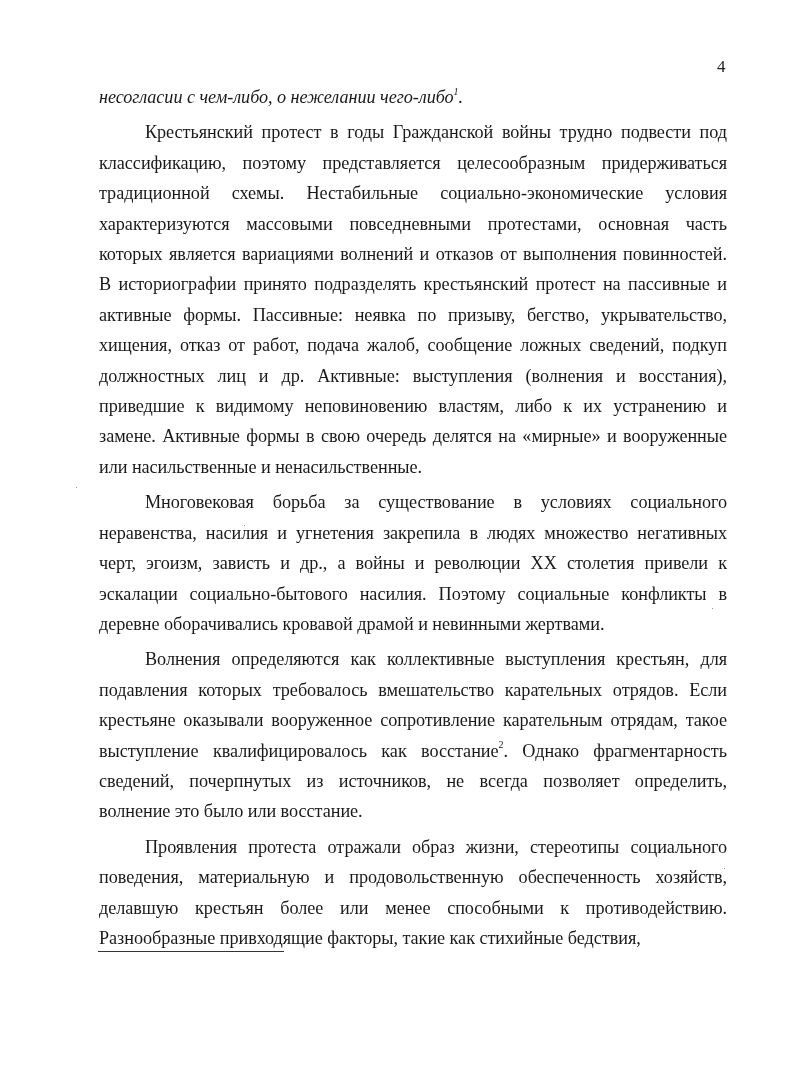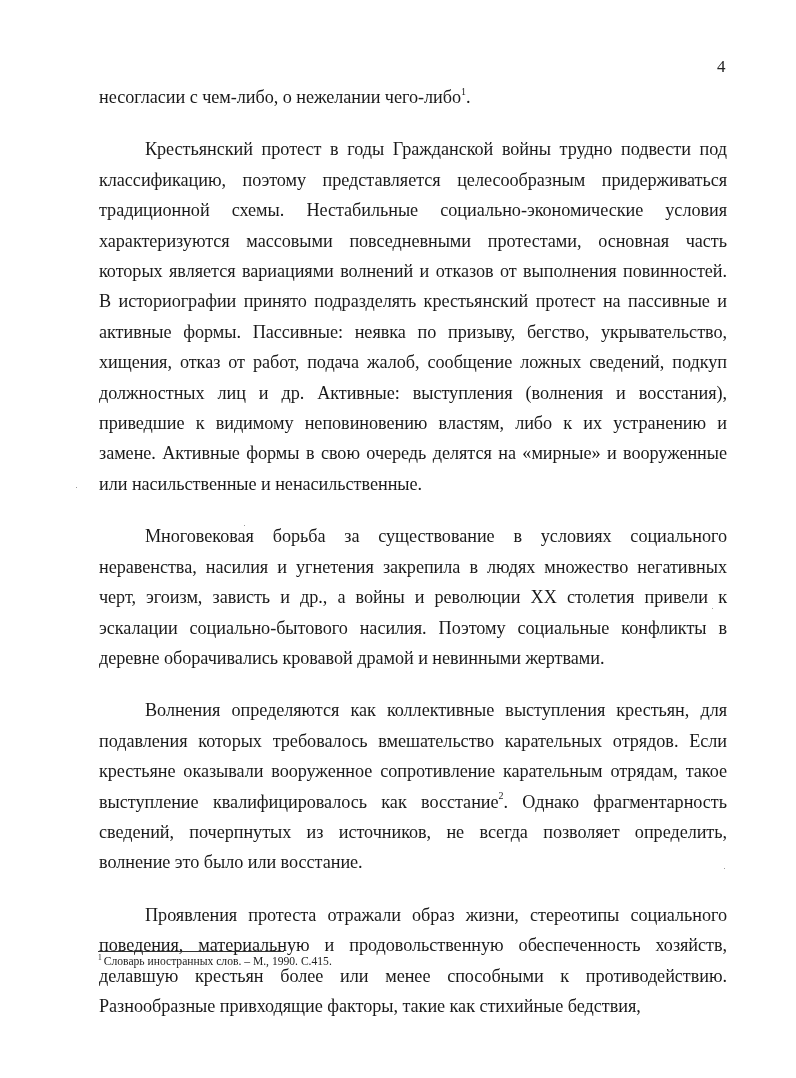--- a/index.html
+++ b/index.html
@@ -43,24 +43,25 @@
     }
     .body-text p {
       margin: 0;
       padding: 0;
       text-align: justify;
     }
     .body-text p.indent {
       text-indent: 46px;
     }
     .body-text p + p {
-      margin-top: 22px;
+      margin-top: 5px;
     }
     .body-text p.first {
       margin-bottom: 0px;
+      font-style: italic;
     }
     sup.fnref {
       font-size: 10px;
       line-height: 0;
       vertical-align: super;
       position: relative;
       top: -1px;
     }
     .footnote-rule {
       position: absolute;
@@ -107,22 +108,19 @@
     <p class="first"><span>несогласии с чем-либо, о нежелании чего-либо</span><sup class="fnref">1</sup><span>.</span></p>
     <p class="indent"><span>Крестьянский протест в годы Гражданской войны трудно подвести под классификацию, поэтому представляется целесообразным придерживаться традиционной схемы. Нестабильные социально-экономические условия характеризуются массовыми повседневными протестами, основная часть которых является вариациями волнений и отказов от выполнения повинностей. В историографии принято подразделять крестьянский протест на пассивные и активные формы. Пассивные: неявка по призыву, бегство, укрывательство, хищения, отказ от работ, подача жалоб, сообщение ложных сведений, подкуп должностных лиц и др. Активные: выступления (волнения и восстания), приведшие к видимому неповиновению властям, либо к их устранению и замене. Активные формы в свою очередь делятся на «мирные» и вооруженные или насильственные и ненасильственные.</span></p>
     <p class="indent"><span>Многовековая борьба за существование в условиях социального неравенства, насилия и угнетения закрепила в людях множество негативных черт, эгоизм, зависть и др., а войны и революции XX столетия привели к эскалации социально-бытового насилия. Поэтому социальные конфликты в деревне оборачивались кровавой драмой и невинными жертвами.</span></p>
     <p class="indent"><span>Волнения определяются как коллективные выступления крестьян, для подавления которых требовалось вмешательство карательных отрядов. Если крестьяне оказывали вооруженное сопротивление карательным отрядам, такое выступление квалифицировалось как восстание</span><sup class="fnref">2</sup><span>. Однако фрагментарность сведений, почерпнутых из источников, не всегда позволяет определить, волнение это было или восстание.</span></p>
     <p class="indent"><span>Проявления протеста отражали образ жизни, стереотипы социального поведения, материальную и продовольственную обеспеченность хозяйств, делавшую крестьян более или менее способными к противодействию. Разнообразные привходящие факторы, такие как стихийные бедствия,</span></p>
   </div>
 
   <div class="footnote-rule"></div>
 
   <div class="footnotes">
-    <p class="fn">
-      <sup>1</sup><span>Словарь иностранных слов. – М., 1990. С.415.</span>
-    </p>
   </div>
 
   <div class="speck" style="left:76px; top:487px;"></div>
   <div class="speck" style="left:712px; top:608px;"></div>
   <div class="speck" style="left:724px; top:868px;"></div>
   <div class="speck" style="left:244px; top:525px;"></div>
 </div>
 
 </body></html>

